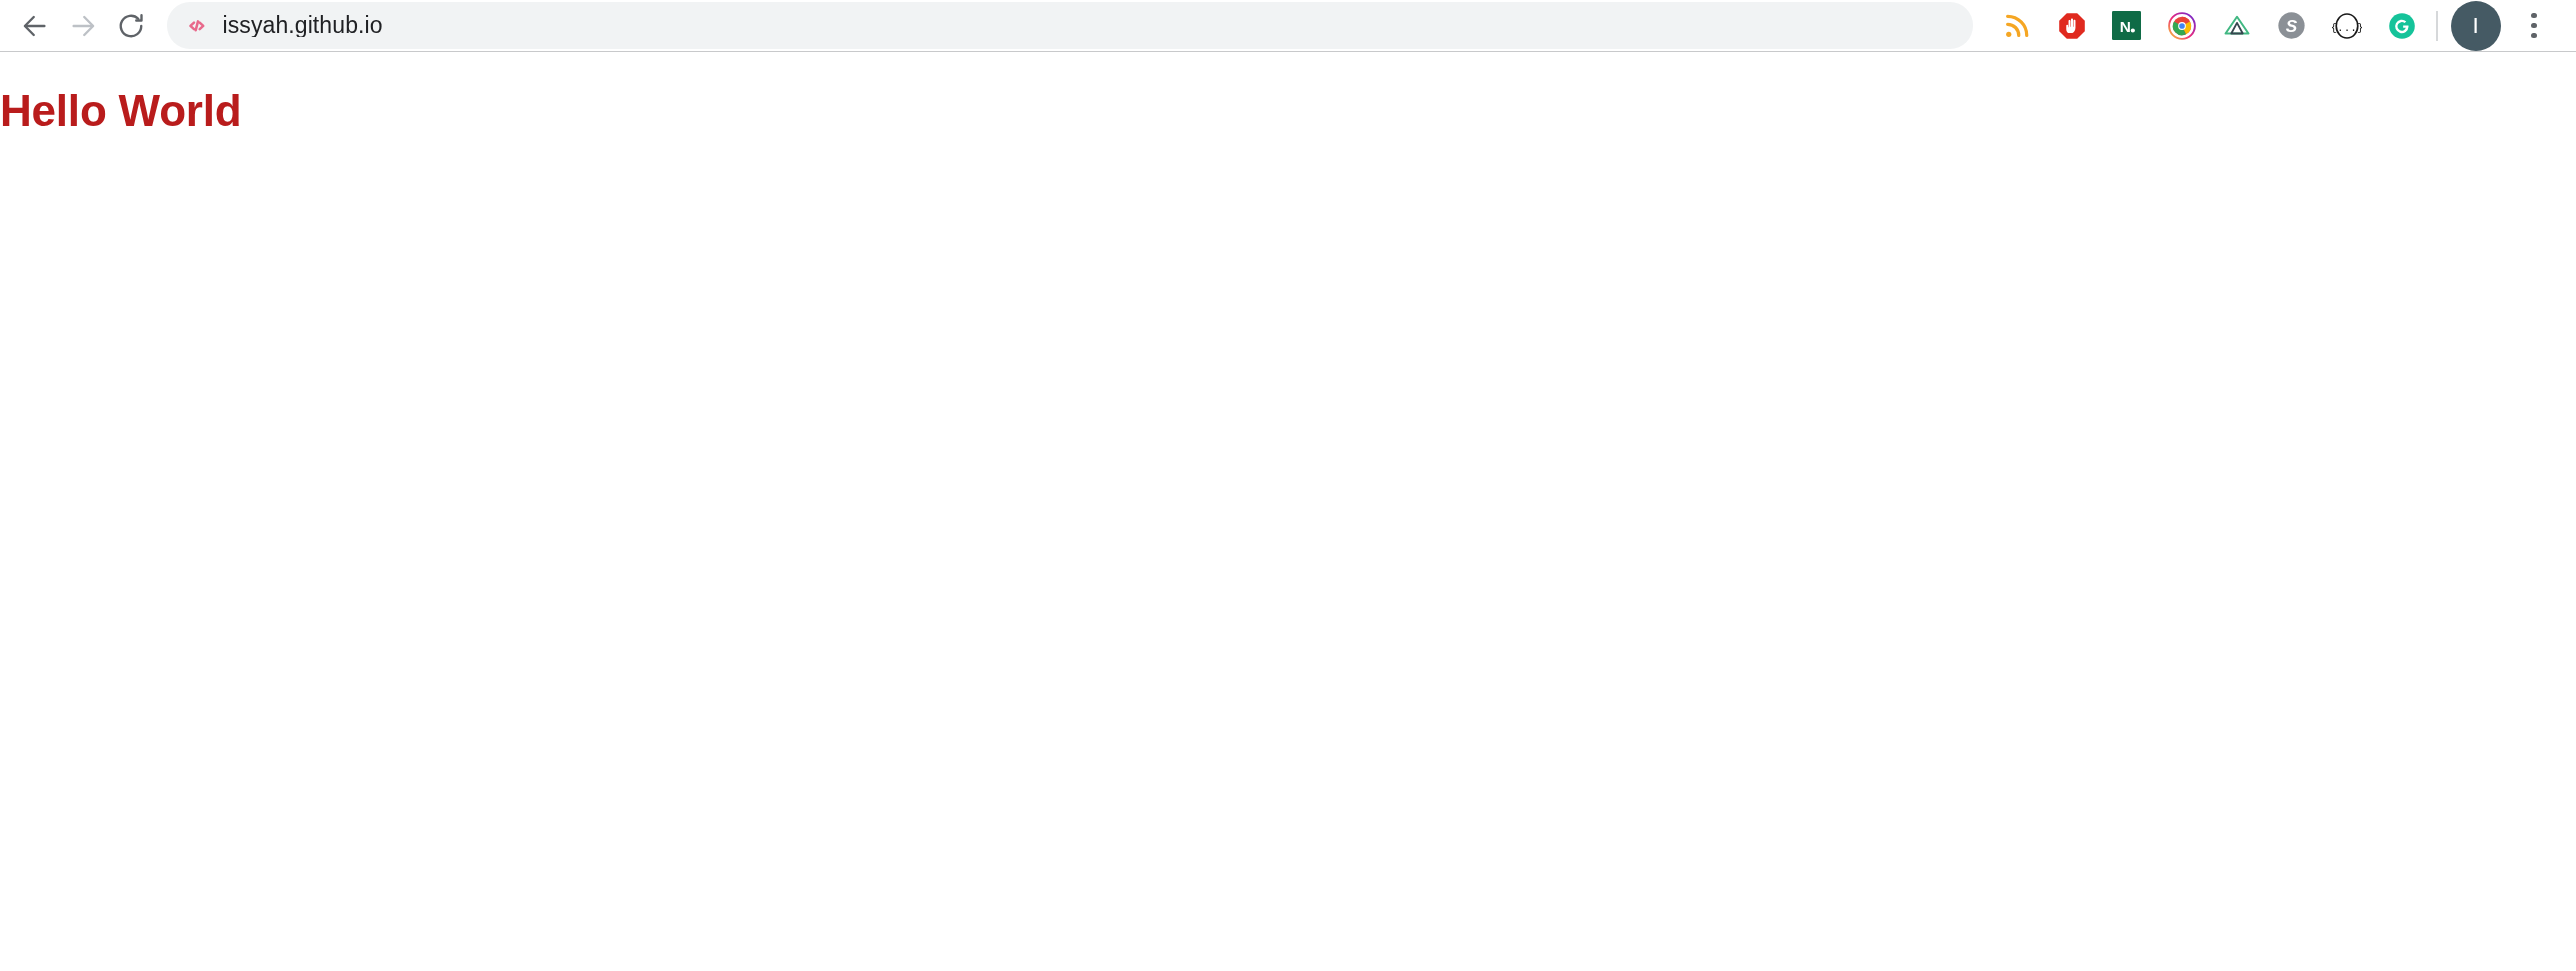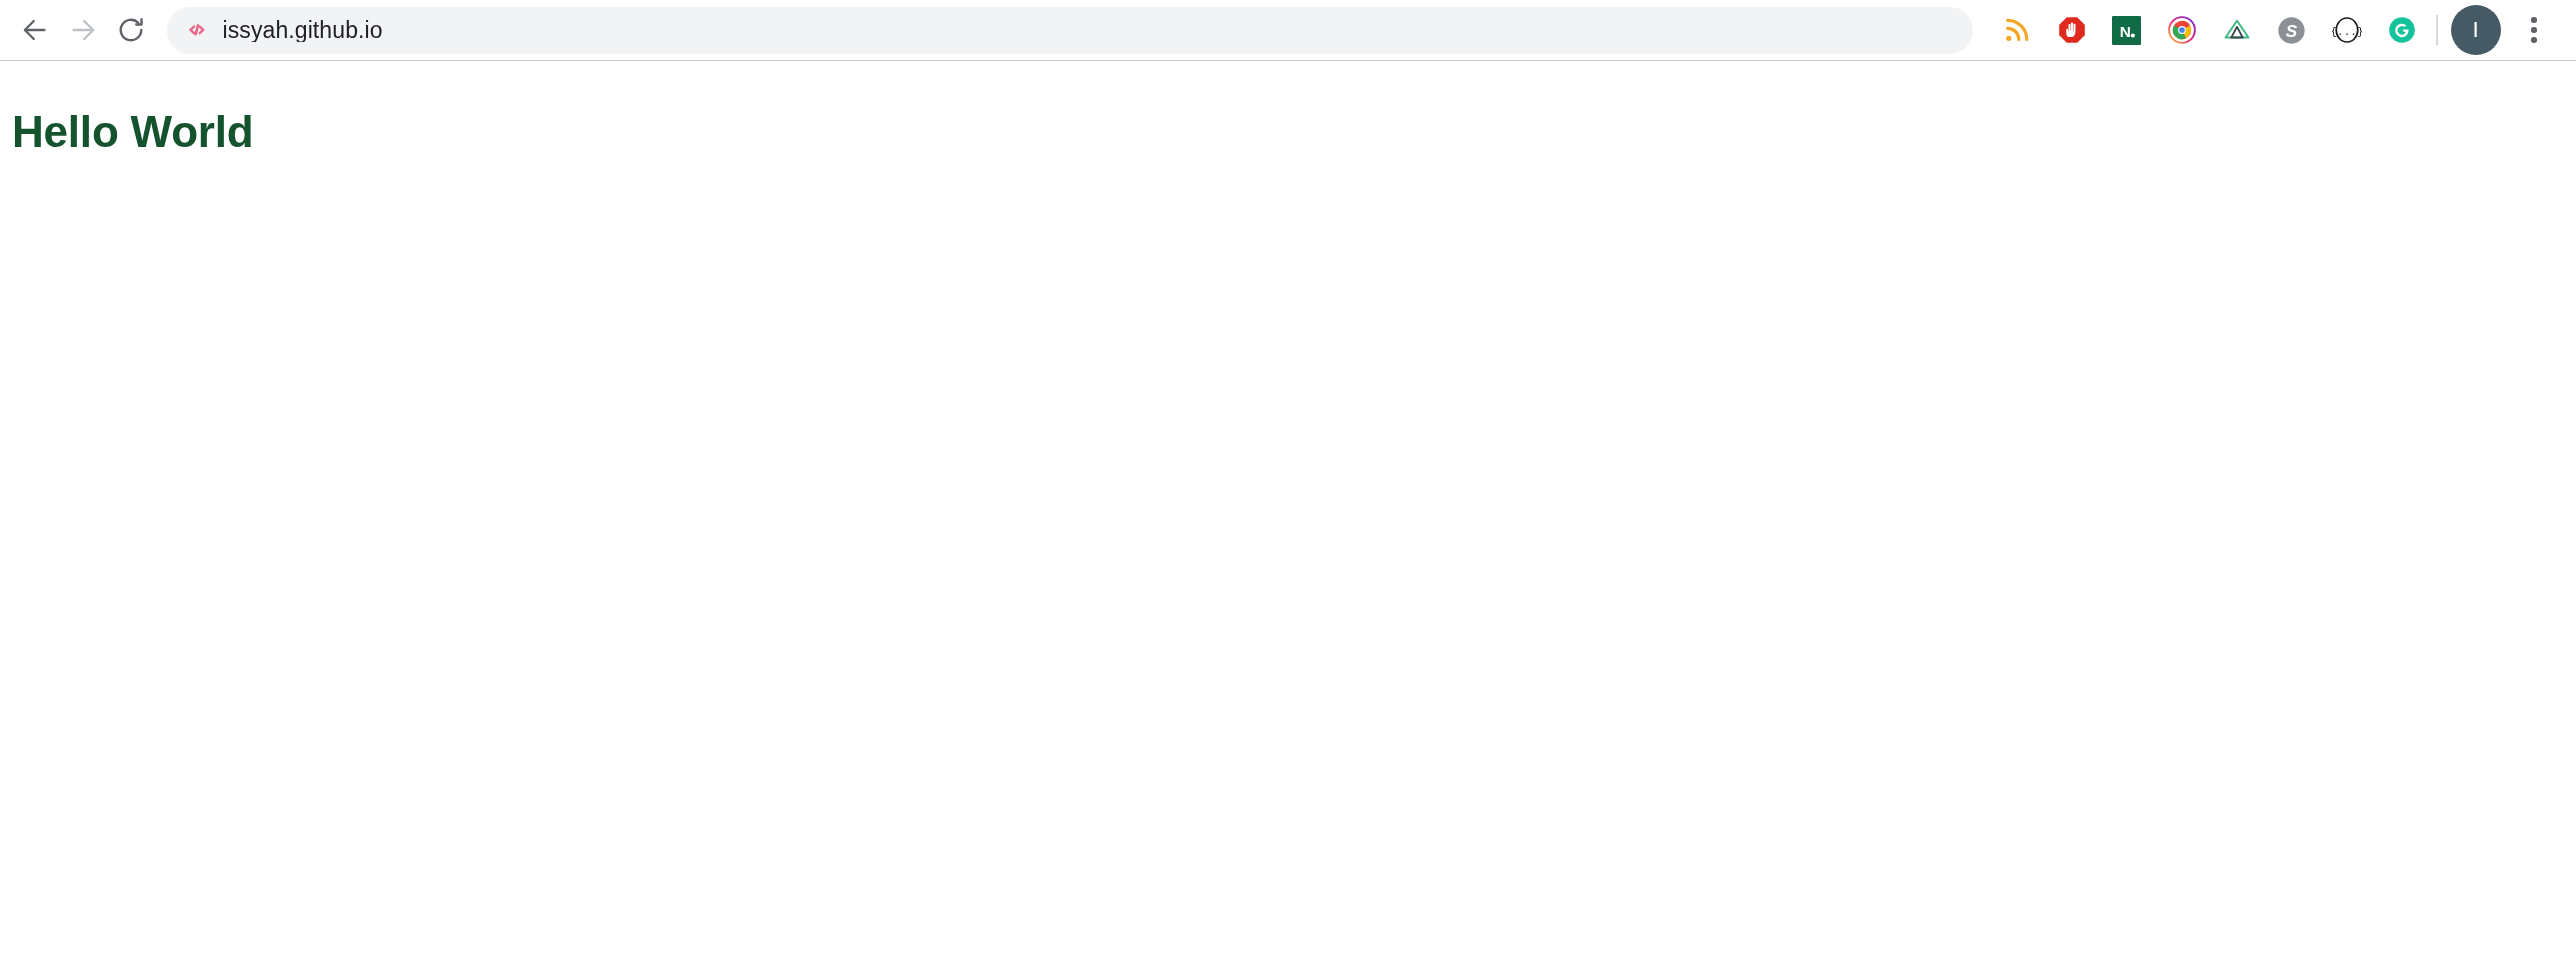--- a/index.html
+++ b/index.html
@@ -12,21 +12,21 @@
     overflow: hidden;
   }
   body {
     font-family: "Liberation Sans", sans-serif;
     -webkit-font-smoothing: antialiased;
   }
 
   
   .browser-toolbar {
     position: relative;
-    height: 61px;
+    height: 52px;
     background: #ffffff;
     border-bottom: 1.8px solid #c8c9cb;
     display: flex;
     align-items: center;
     box-sizing: border-box;
     padding: 0 19.7px 0 10.7px;
   }
 
   .nav-btn {
     width: 48px;
@@ -147,26 +147,26 @@
   }
 
   
   .page-viewport {
     width: 2576px;
     height: 907px;
     background: #ffffff;
     overflow: hidden;
   }
   .page-heading {
-    margin: 12px;
+    margin: 0;
     padding: 0;
     font-family: "Liberation Sans", sans-serif;
     font-size: 44px;
     font-weight: bold;
-    color: #14532d;
+    color: #b91c1c;
     line-height: 1.12;
     padding-top: 34px;
     padding-left: 0px;
     letter-spacing: -0.2px;
   }
 </style>
 </head>
 <body>
 
 <div class="browser-toolbar">

